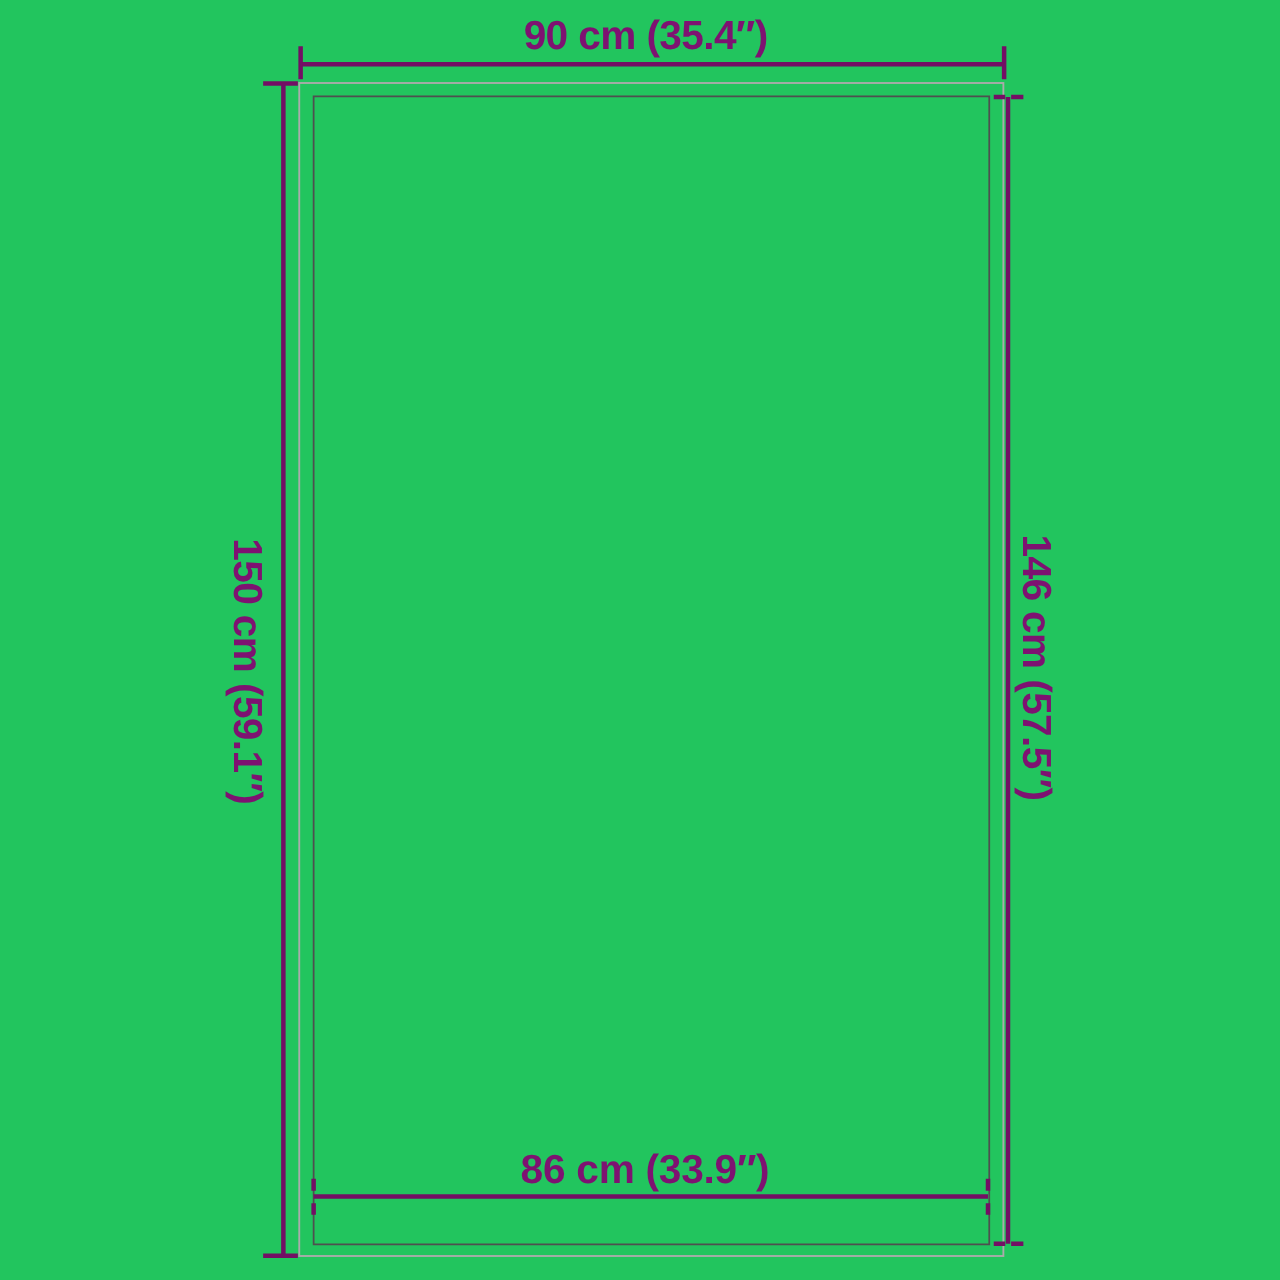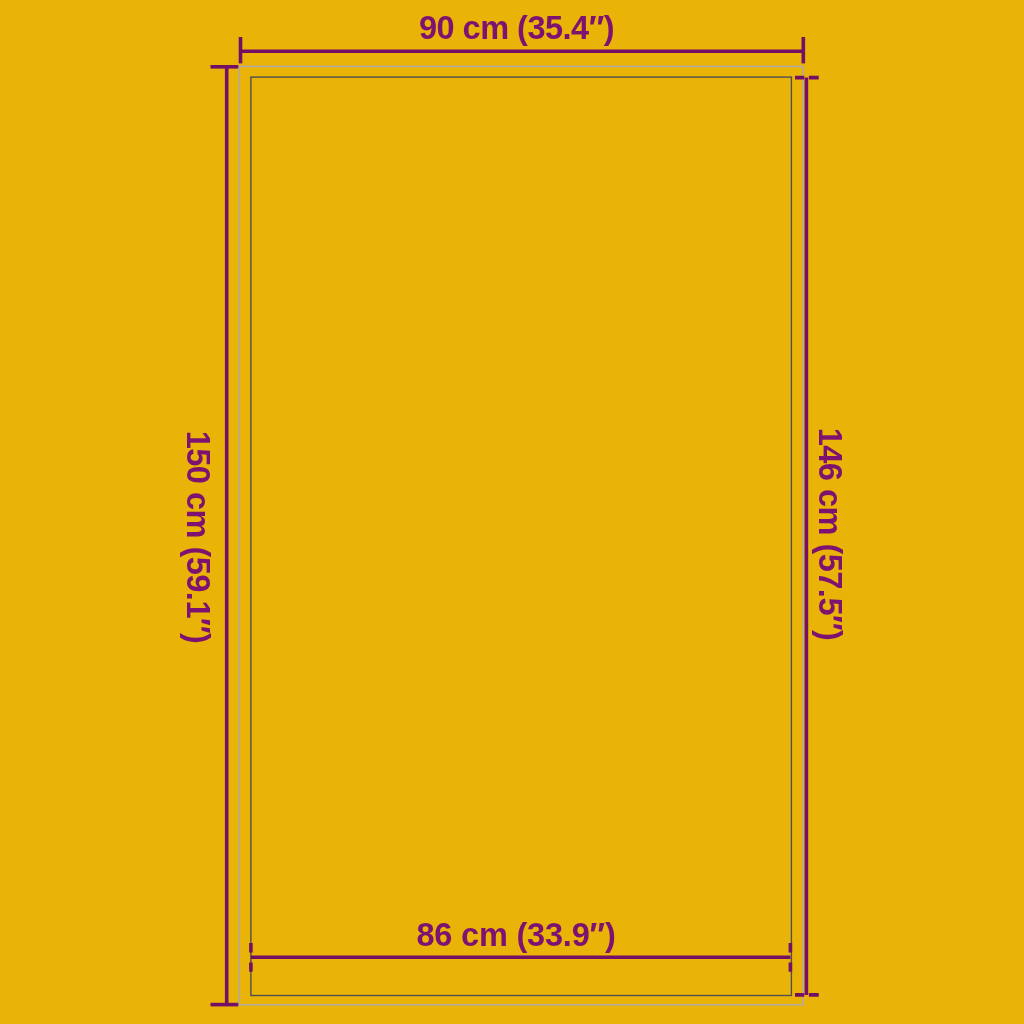--- a/index.html
+++ b/index.html
@@ -1,16 +1,16 @@
 <!DOCTYPE html>
 <html><head>
 <meta charset="utf-8">
 <style>
   html,body{margin:0;padding:0;background:#ffffff;}
-  .wrap{position:relative;width:1024px;height:1024px;background:#eab308;overflow:hidden;}
+  .wrap{position:relative;width:1024px;height:1024px;background:#22c55e;overflow:hidden;}
   svg{position:absolute;left:0;top:0;}
   text{font-family:"Liberation Sans",sans-serif;font-weight:bold;fill:#7e1271;}
 </style>
 </head>
 <body>
 
 <div class="wrap">
 <svg width="1024" height="1024" viewBox="0 0 1024 1024">
 
   <rect x="239.4" y="66.4" width="563.3" height="938.4" fill="none" stroke="#ababab" stroke-width="1.5"></rect>

